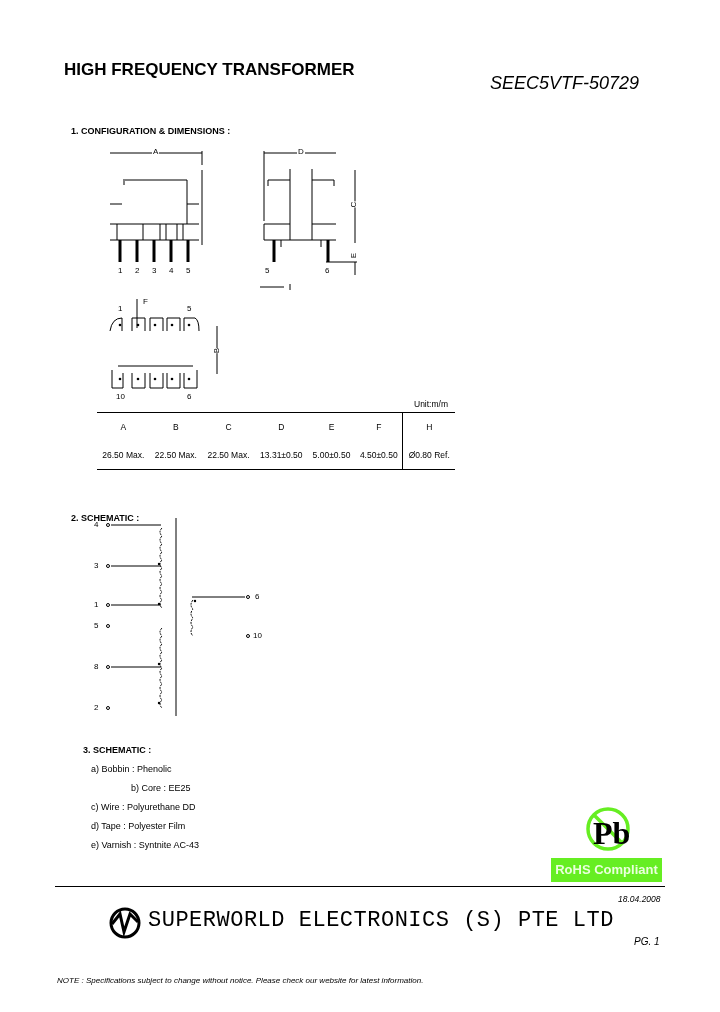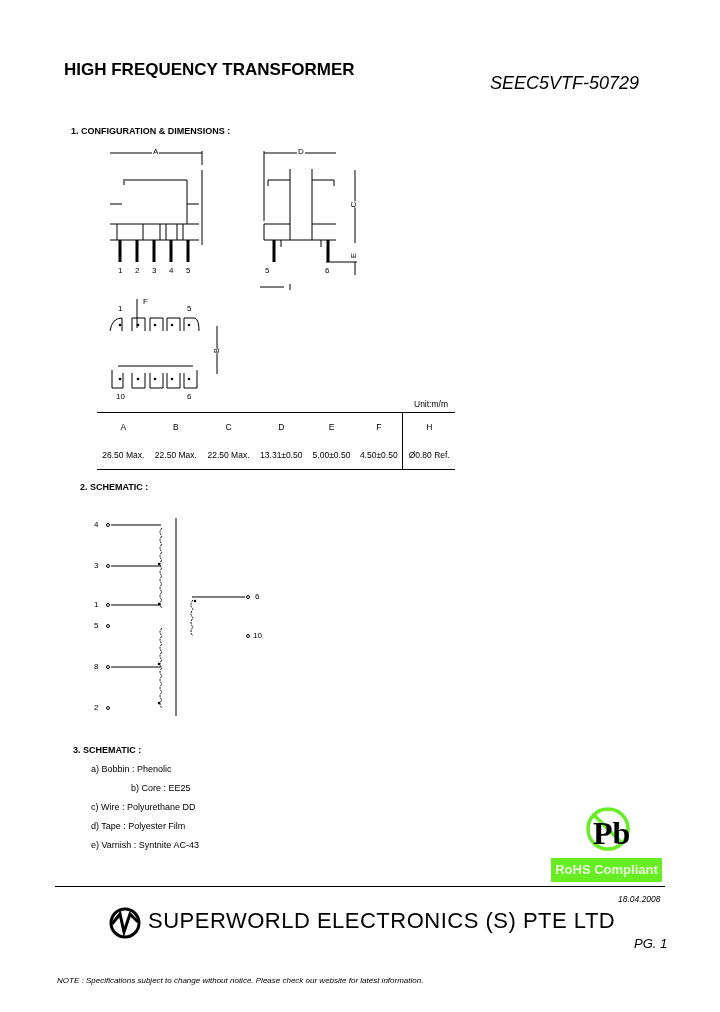--- a/index.html
+++ b/index.html
@@ -10,22 +10,22 @@
     .sec { font-size: 9px; font-weight: bold; }
     .small { font-size: 8px; }
     .tbl { left: 97px; top: 412px; width: 358px; border-top: 1px solid #000; border-bottom: 1px solid #000; border-collapse: collapse; font-size: 8.5px; }
     .tbl td { text-align: center; padding: 0; height: 28px; white-space: nowrap; }
     .tbl td.sep { border-left: 1px solid #000; }
     .unit { left: 414px; top: 399px; font-size: 8.5px; }
     .mat { left: 91px; font-size: 9px; }
     .note { left: 57px; top: 928px; font-size: 8px; font-style: italic; margin-top: 48px; }
     .rule { left: 55px; width: 610px; height: 1px; background: #000; top: 886px; }
     .date { left: 618px; top: 894px; font-size: 8.5px; font-style: italic; }
-    .company { left: 148px; top: 908px; font-family: Liberation Sans, sans-serif; font-size: 22px; letter-spacing: 0.5px; }
-    .pg { left: 634px; top: 936px; font-size: 13px; font-style: italic; }
+    .company { left: 148px; top: 908px; font-family: Liberation Mono, monospace; font-size: 22px; letter-spacing: 0.5px; }
+    .pg { left: 634px; top: 936px; font-size: 10px; font-style: italic; }
     .rohs-badge { left: 551px; top: 858px; width: 111px; height: 24px; background: #66ee22; color: #eaffdd; font-weight: bold; font-size: 13px; text-align: center; line-height: 24px; }
     svg { position: absolute; left: 0; top: 0; }
   </style>
 </head>
 <body>
 
 <div class="abs title">HIGH FREQUENCY TRANSFORMER</div>
 <div class="abs partno">SEEC5VTF-50729</div>
 
 <div class="abs sec" style="left:71px; top:126px;">1. CONFIGURATION &amp; DIMENSIONS :</div>
@@ -189,31 +189,31 @@
     <td>22.50 Max.</td>
     <td>22.50 Max.</td>
     <td>13.31±0.50</td>
     <td>5.00±0.50</td>
     <td>4.50±0.50</td>
     <td class="sep">Ø0.80 Ref.</td>
   </tr>
 </tbody>
   </table>
 
-<div class="abs sec" style="left:71px; top:482px;margin-left:9px;">2. SCHEMATIC :</div>
+<div class="abs sec" style="left:71px; top:513px;">2. SCHEMATIC :</div>
 <div class="abs small" style="left:94px; top:520px;">4</div>
 <div class="abs small" style="left:94px; top:561px;">3</div>
 <div class="abs small" style="left:94px; top:600px;">1</div>
 <div class="abs small" style="left:94px; top:621px;">5</div>
 <div class="abs small" style="left:94px; top:662px;">8</div>
 <div class="abs small" style="left:94px; top:703px;">2</div>
 <div class="abs small" style="left:255px; top:592px;">6</div>
 <div class="abs small" style="left:253px; top:631px;">10</div>
 
-<div class="abs sec" style="left:73px; top:745px;">3. SCHEMATIC :</div>
+<div class="abs sec" style="left:83px; top:745px;">3. SCHEMATIC :</div>
 <div class="abs mat" style="top:764px;">a) Bobbin : Phenolic</div>
 <div class="abs mat" style="top:783px;padding-left:40px;">b) Core : EE25</div>
 <div class="abs mat" style="top:802px;">c) Wire : Polyurethane DD</div>
 <div class="abs mat" style="top:821px;">d) Tape : Polyester Film</div>
 <div class="abs mat" style="top:840px;text-align:right;">e) Varnish : Syntnite AC-43</div>
 
 <div class="abs" style="left:593px; top:815px; font-family:'Liberation Serif', serif; font-size:32px; font-weight:bold;">Pb</div>
 <div class="abs rohs-badge">RoHS Compliant</div>
 
 <div class="abs note">NOTE : Specifications subject to change without notice. Please check our website for latest information.</div>

